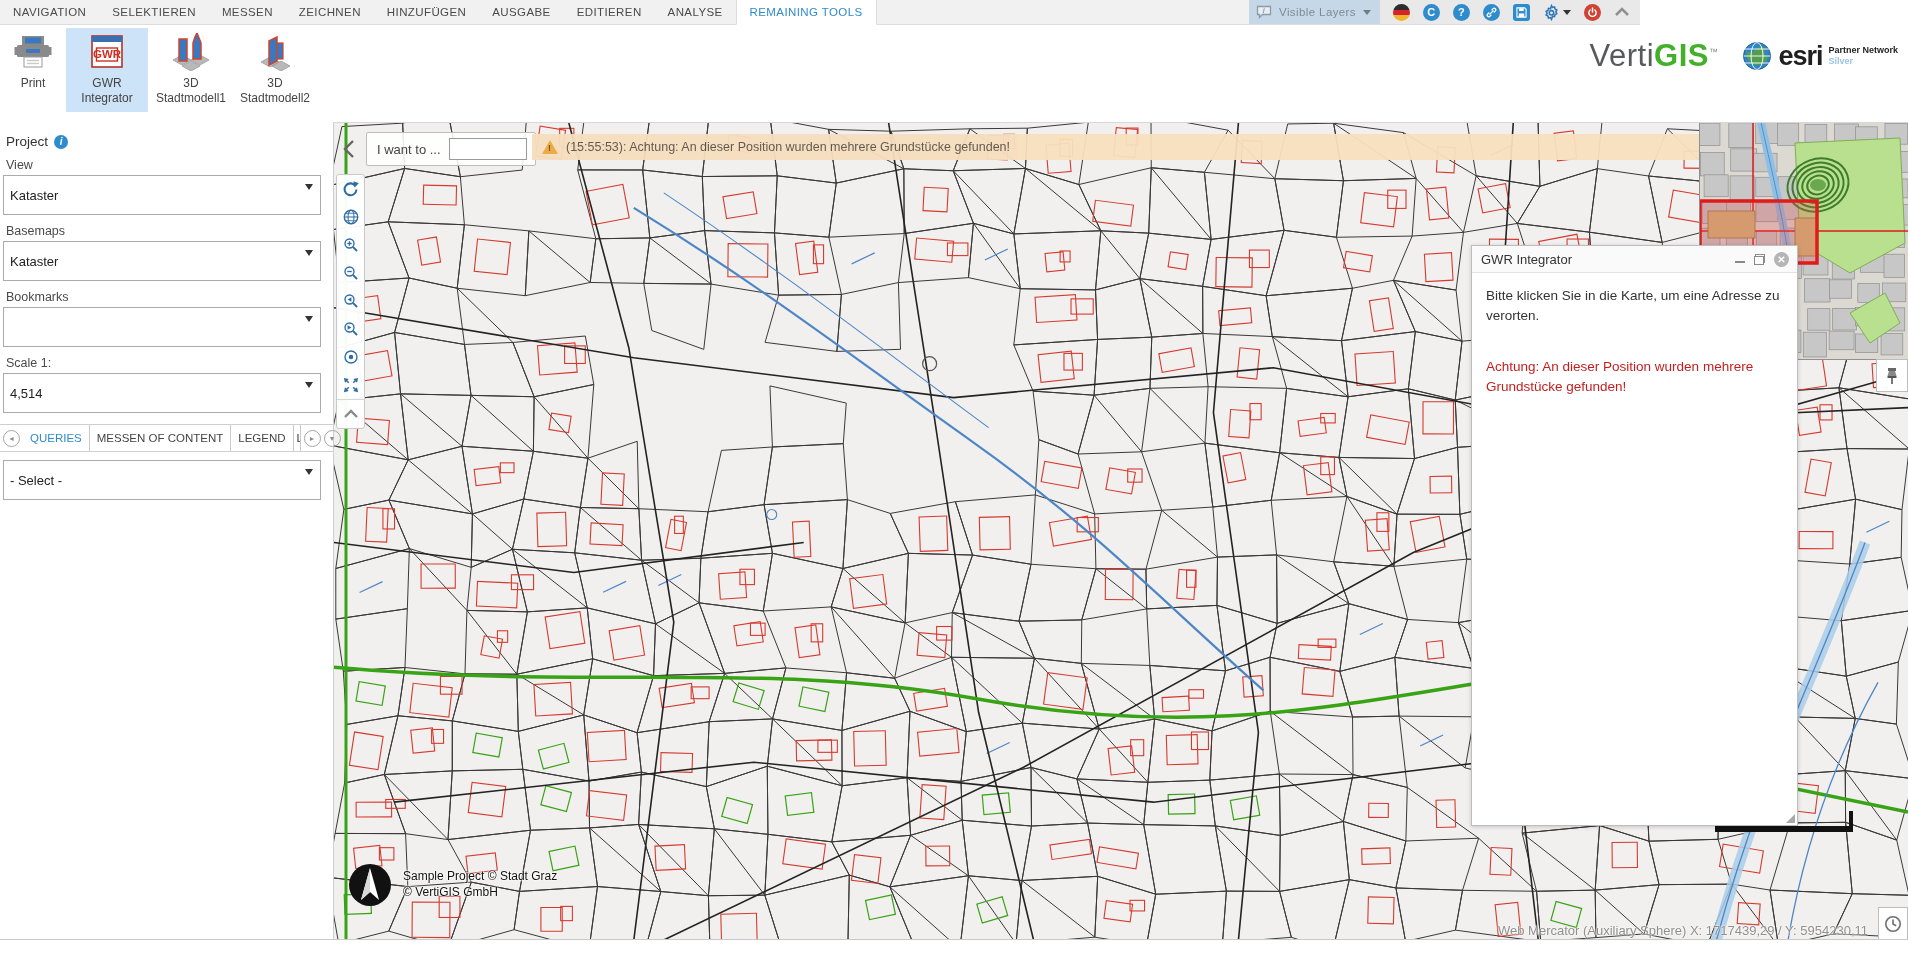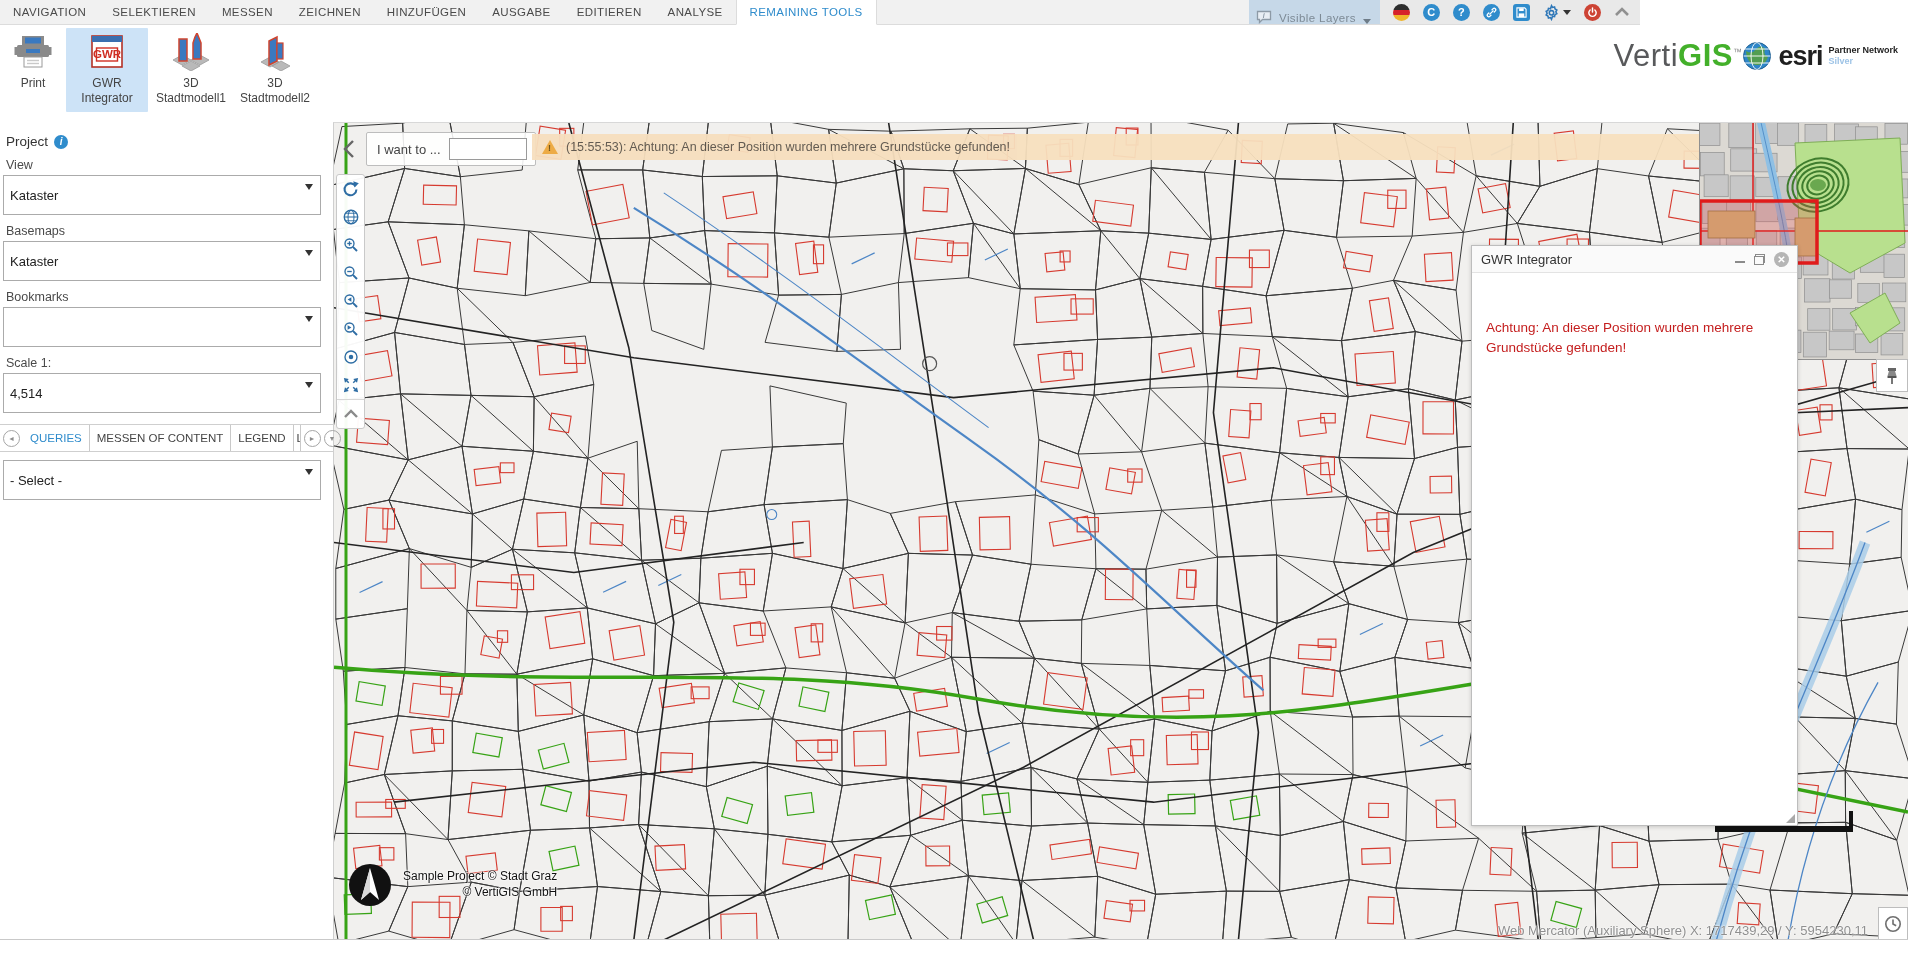--- a/index.html
+++ b/index.html
@@ -4,34 +4,34 @@
 <style>
   html,body{margin:0;padding:0;background:#fff;font-family:"Liberation Sans",sans-serif;}
   .app{position:relative;width:1908px;height:958px;overflow:hidden;background:#fff;color:#3c3c3c;}
   svg{display:block}
 
   
   .menubar{position:absolute;left:0;top:0;width:1640px;height:24px;background:#f1f1f1;border-bottom:1px solid #dcdcdc;display:flex;align-items:stretch;font-size:11.5px;letter-spacing:.4px;z-index:30;}
   .menu-item{display:flex;align-items:center;padding:0 13px;color:#4a4a4a;cursor:pointer;}
   .menu-item.active{background:#fff;color:var(--accent-blue,#2f8ccc);border-left:1px solid #dcdcdc;border-right:1px solid #dcdcdc;border-bottom:1px solid #fff;margin-bottom:-1px;}
   .menubar-right{margin-left:auto;display:flex;align-items:center;gap:13px;padding-right:10px;background:#e9e9e9;}
-  .vl-chip{display:flex;align-items:flex-end;gap:7px;background:#c6d8e8;height:24px;padding:0 9px 0 7px;color:#7d8a95;}
+  .vl-chip{display:flex;align-items:center;gap:7px;background:#c6d8e8;height:24px;padding:0 9px 0 7px;color:#7d8a95;}
   .vl-caret{width:0;height:0;border-left:4px solid transparent;border-right:4px solid transparent;border-top:5px solid #6e7c88;}
   .circ{width:17px;height:17px;border-radius:50%;background:var(--accent-blue,#2e77b8);color:#fff;display:flex;align-items:center;justify-content:center;font-size:11px;font-weight:bold;cursor:pointer;}
   .flag-de{background:linear-gradient(#2d2d2d 0 33%,#d6222a 33% 66%,#efb52b 66% 100%);}
   .gear-wrap{display:flex;align-items:center;gap:3px;cursor:pointer;}
   .caret-dn{width:0;height:0;border-left:4px solid transparent;border-right:4px solid transparent;border-top:5px solid #333;}
 
   
   .toolbar{position:absolute;left:0;top:24px;width:1908px;height:98px;background:#fff;display:flex;align-items:flex-start;z-index:25;}
   .tb-btn{width:78px;margin:4px 0 0 2px;padding:4px 2px 6px;text-align:center;font-size:12px;color:#444;cursor:pointer;border-radius:1px;}
   .tb-btn.active{background:#cde3f7;}
   .tb-ico{height:40px;display:flex;align-items:center;justify-content:center;margin-bottom:4px;}
   .tb-label{line-height:1.25;}
-  .brand{margin-left:auto;display:flex;align-items:center;padding:14px 10px 0 0;}
+  .brand{margin-left:auto;display:flex;align-items:center;gap:24px;padding:14px 10px 0 0;}
   .vertigis{font-size:31px;color:#58595b;letter-spacing:.5px;}
   .vertigis b{color:#43b02a;font-weight:bold;}
   .vertigis sup{font-size:9px;color:#8a8a8a;}
   .esri-wrap{display:flex;align-items:center;gap:6px;}
   .esri-word{font-size:27px;font-weight:bold;color:#1f1f1f;letter-spacing:-1px;}
   .partner{font-size:9px;line-height:1.25;font-weight:bold;color:#1f1f1f;}
   .partner .silver{color:#9dc3e6;}
 
   
   .sidebar{position:absolute;left:0;top:122px;width:333px;bottom:18px;background:#fff;z-index:20;padding-top:12px;box-sizing:border-box;}
@@ -59,21 +59,21 @@
   .iwantto .ibox{margin-left:8px;width:76px;height:20px;background:#fff;border:1px solid #9a9a9a;}
 
   .banner{position:absolute;left:198px;top:11px;width:1168px;height:26px;background:var(--warning-banner-bg,#f7dfbe);opacity:.95;display:flex;align-items:center;gap:8px;padding-left:10px;box-sizing:border-box;font-size:12.5px;color:#5c544a;z-index:13;cursor:pointer;}
   .warn-tri{position:relative;width:0;height:0;border-left:8px solid transparent;border-right:8px solid transparent;border-bottom:14px solid #eda83c;flex:none;}
   .warn-tri i{position:absolute;left:-2px;top:3px;font-style:normal;font-weight:bold;font-size:9px;color:#6b4d12;}
 
   .maptools{position:absolute;left:2px;top:51px;width:27px;background:rgba(255,255,255,.96);border:1px solid #c9c9c9;border-radius:3px;z-index:12;}
   .mt-btn{width:27px;height:28px;display:flex;align-items:center;justify-content:center;cursor:pointer;}
   .mt-sep{border-top:1px solid #d7d7d7;}
 
-  .attribution{position:absolute;left:13px;bottom:32px;display:flex;align-items:center;gap:10px;z-index:12;text-align:right;}
+  .attribution{position:absolute;left:13px;bottom:32px;display:flex;align-items:center;gap:10px;z-index:12;}
   .attr-text{font-size:12px;color:#111;line-height:1.3;text-shadow:0 0 2px #fff,0 0 2px #fff,0 0 3px #fff;}
 
   .scalebar{position:absolute;right:55px;bottom:108px;width:130px;height:15px;border-left:4px solid #111;border-right:4px solid #111;border-bottom:6px solid #111;z-index:12;}
   .scalebar .lbl{position:absolute;left:6px;top:-2px;font-size:11px;color:#111;text-shadow:0 0 2px #fff;}
 
   .statusline{position:absolute;right:40px;bottom:2px;font-size:13px;color:#8f8f8f;text-shadow:0 0 2px #fff,0 0 2px #fff;z-index:12;white-space:nowrap;}
   .clockbox{position:absolute;right:0;bottom:0;width:28px;height:31px;background:#fff;border:1px solid #bdbdbd;display:flex;align-items:center;justify-content:center;z-index:13;cursor:pointer;}
 
   .overview{position:absolute;right:0;top:0;width:208px;height:236px;border-left:1px solid #8f8f8f;border-bottom:1px solid #8f8f8f;background:#dcd9d3;z-index:14;cursor:pointer;}
   .pinbox{position:absolute;right:0;top:236px;width:30px;height:31px;background:#fff;border:1px solid #bdbdbd;display:flex;align-items:center;justify-content:center;z-index:14;cursor:pointer;}
@@ -1159,20 +1159,21 @@
         <span class="gwr-btns">
           <span class="gwr-min"></span>
           <span class="gwr-restore">
               <b></b>
               <i></i>
             </span>
           <span class="gwr-close">✕</span>
         </span>
       </div>
       <div class="gwr-body">
+        <div>Bitte klicken Sie in die Karte, um eine Adresse zu verorten.</div>
         <div class="gwr-warning">Achtung: An dieser Position wurden mehrere Grundstücke gefunden!</div>
       </div>
       <span class="gwr-resize"></span>
     </div>
   </div>
 
   <div class="bottomstrip"></div>
 </div>
 
 </body></html>

